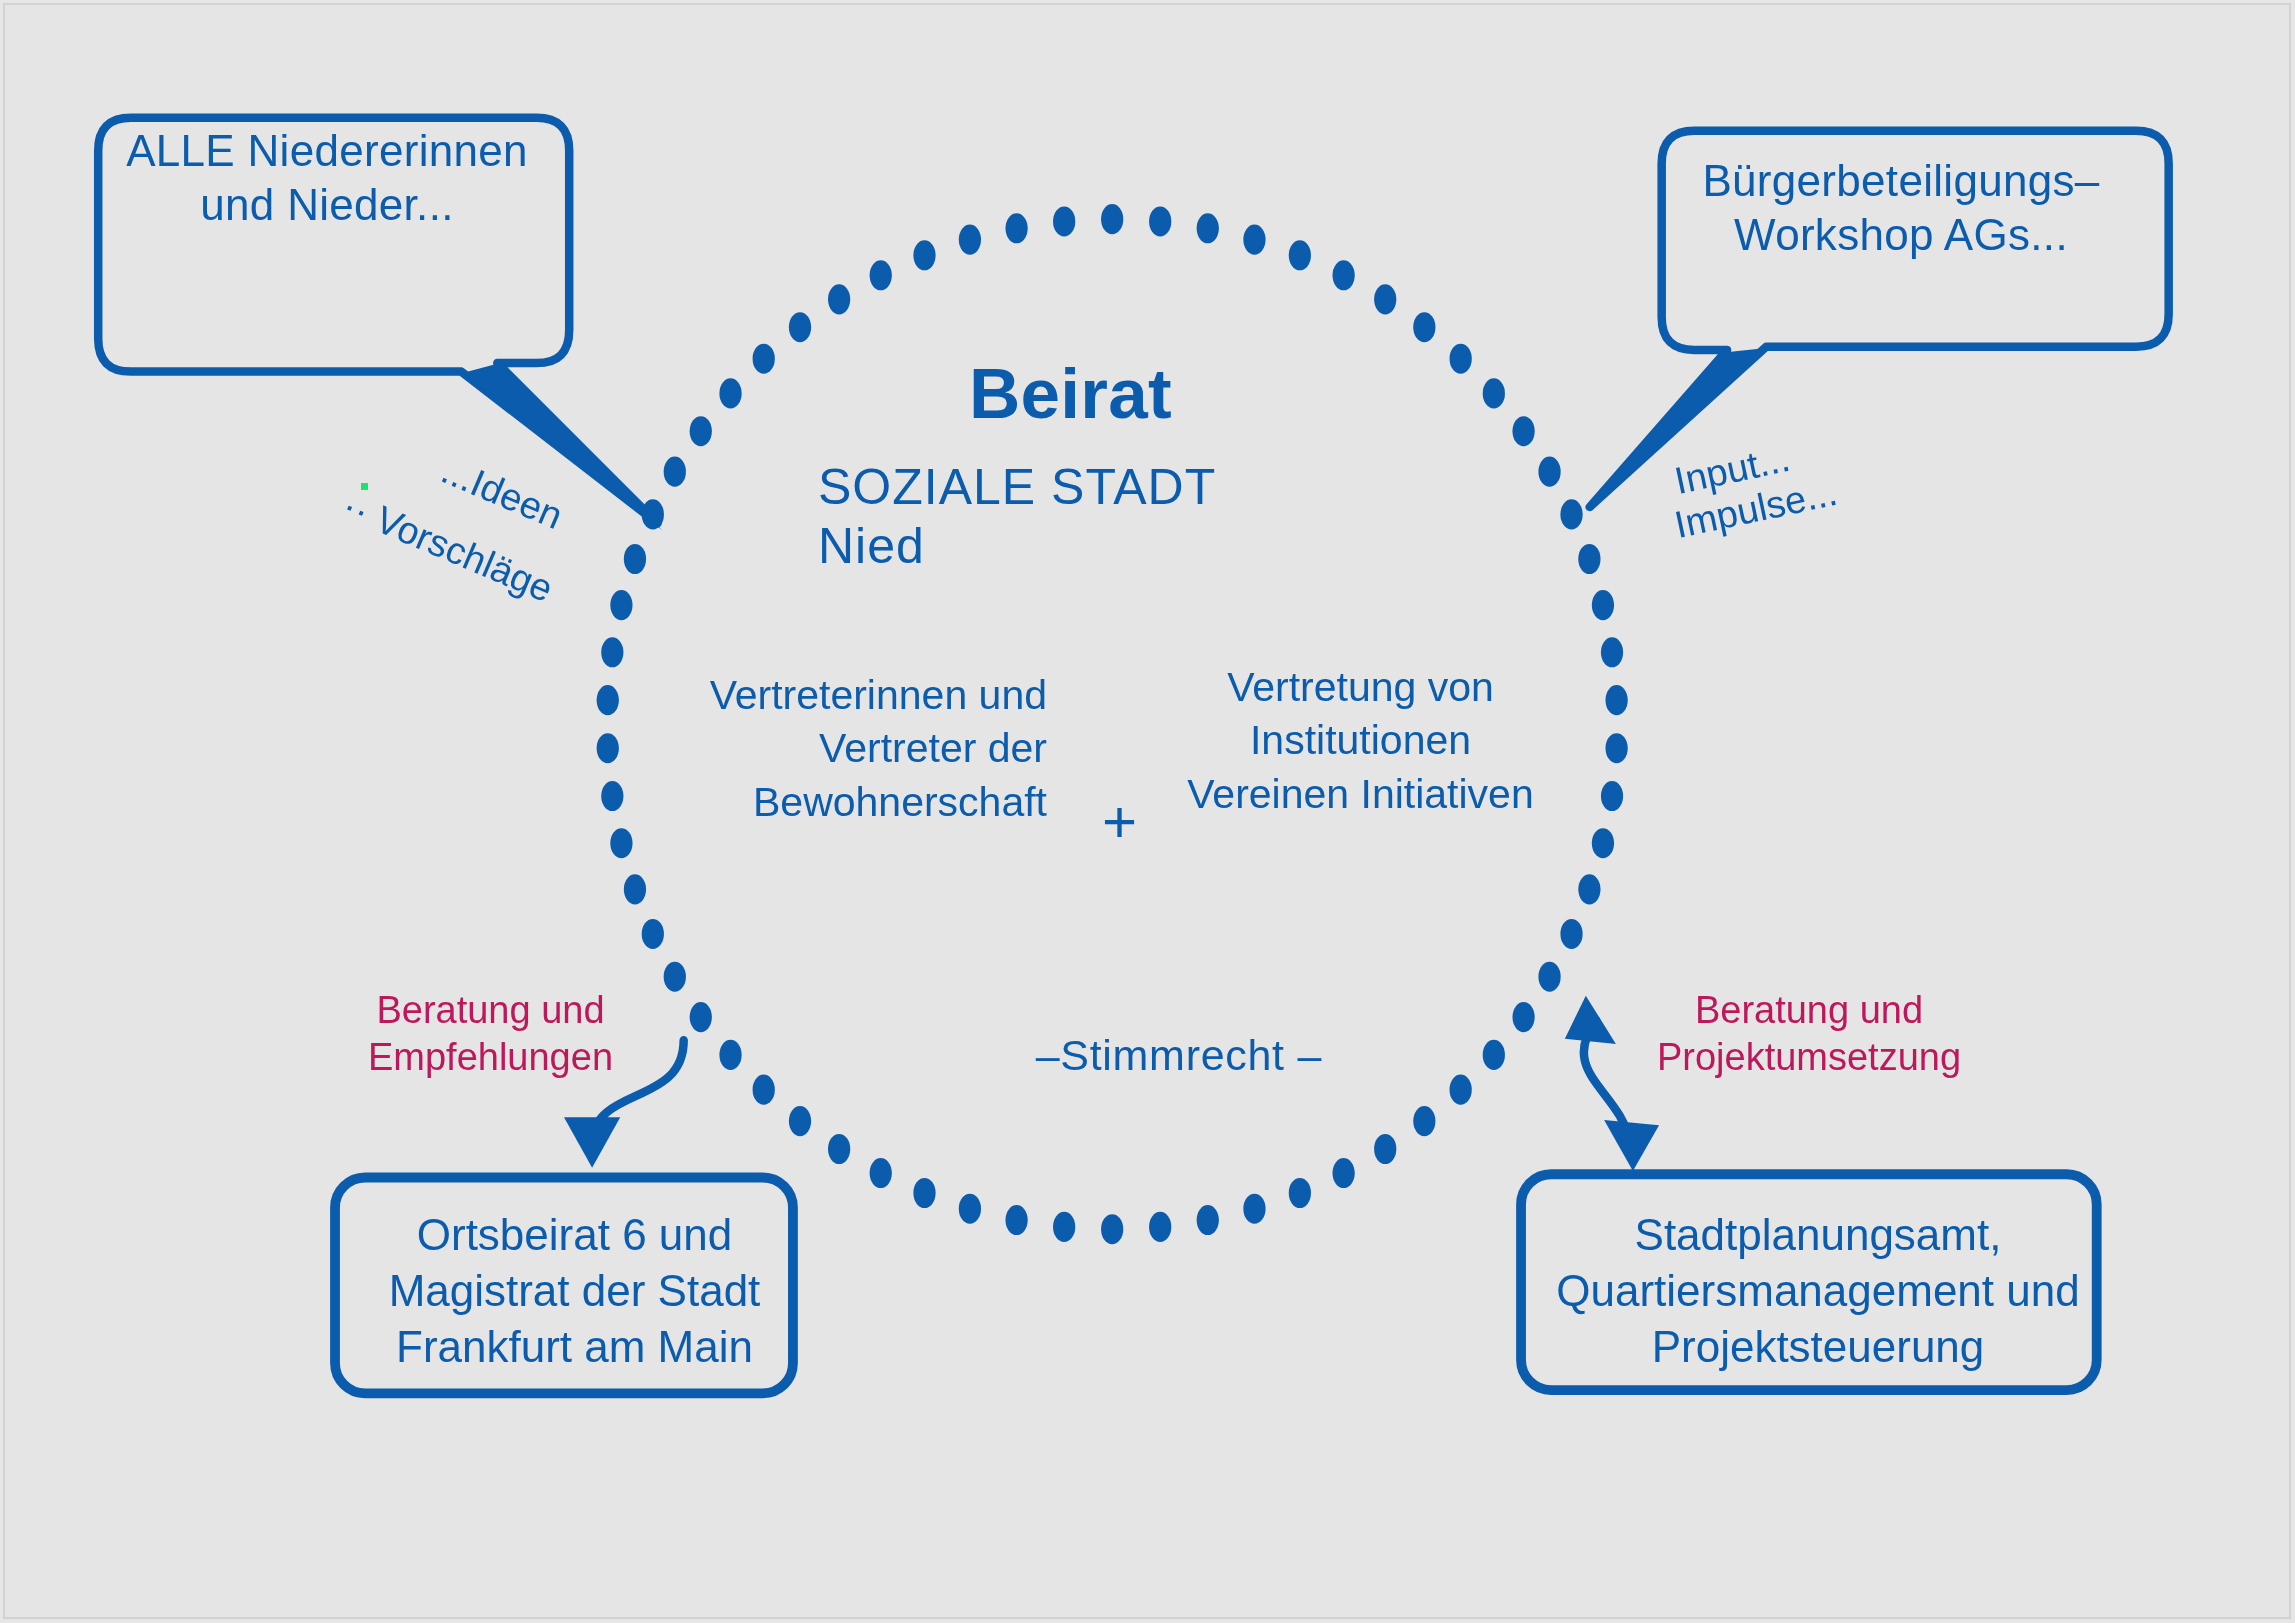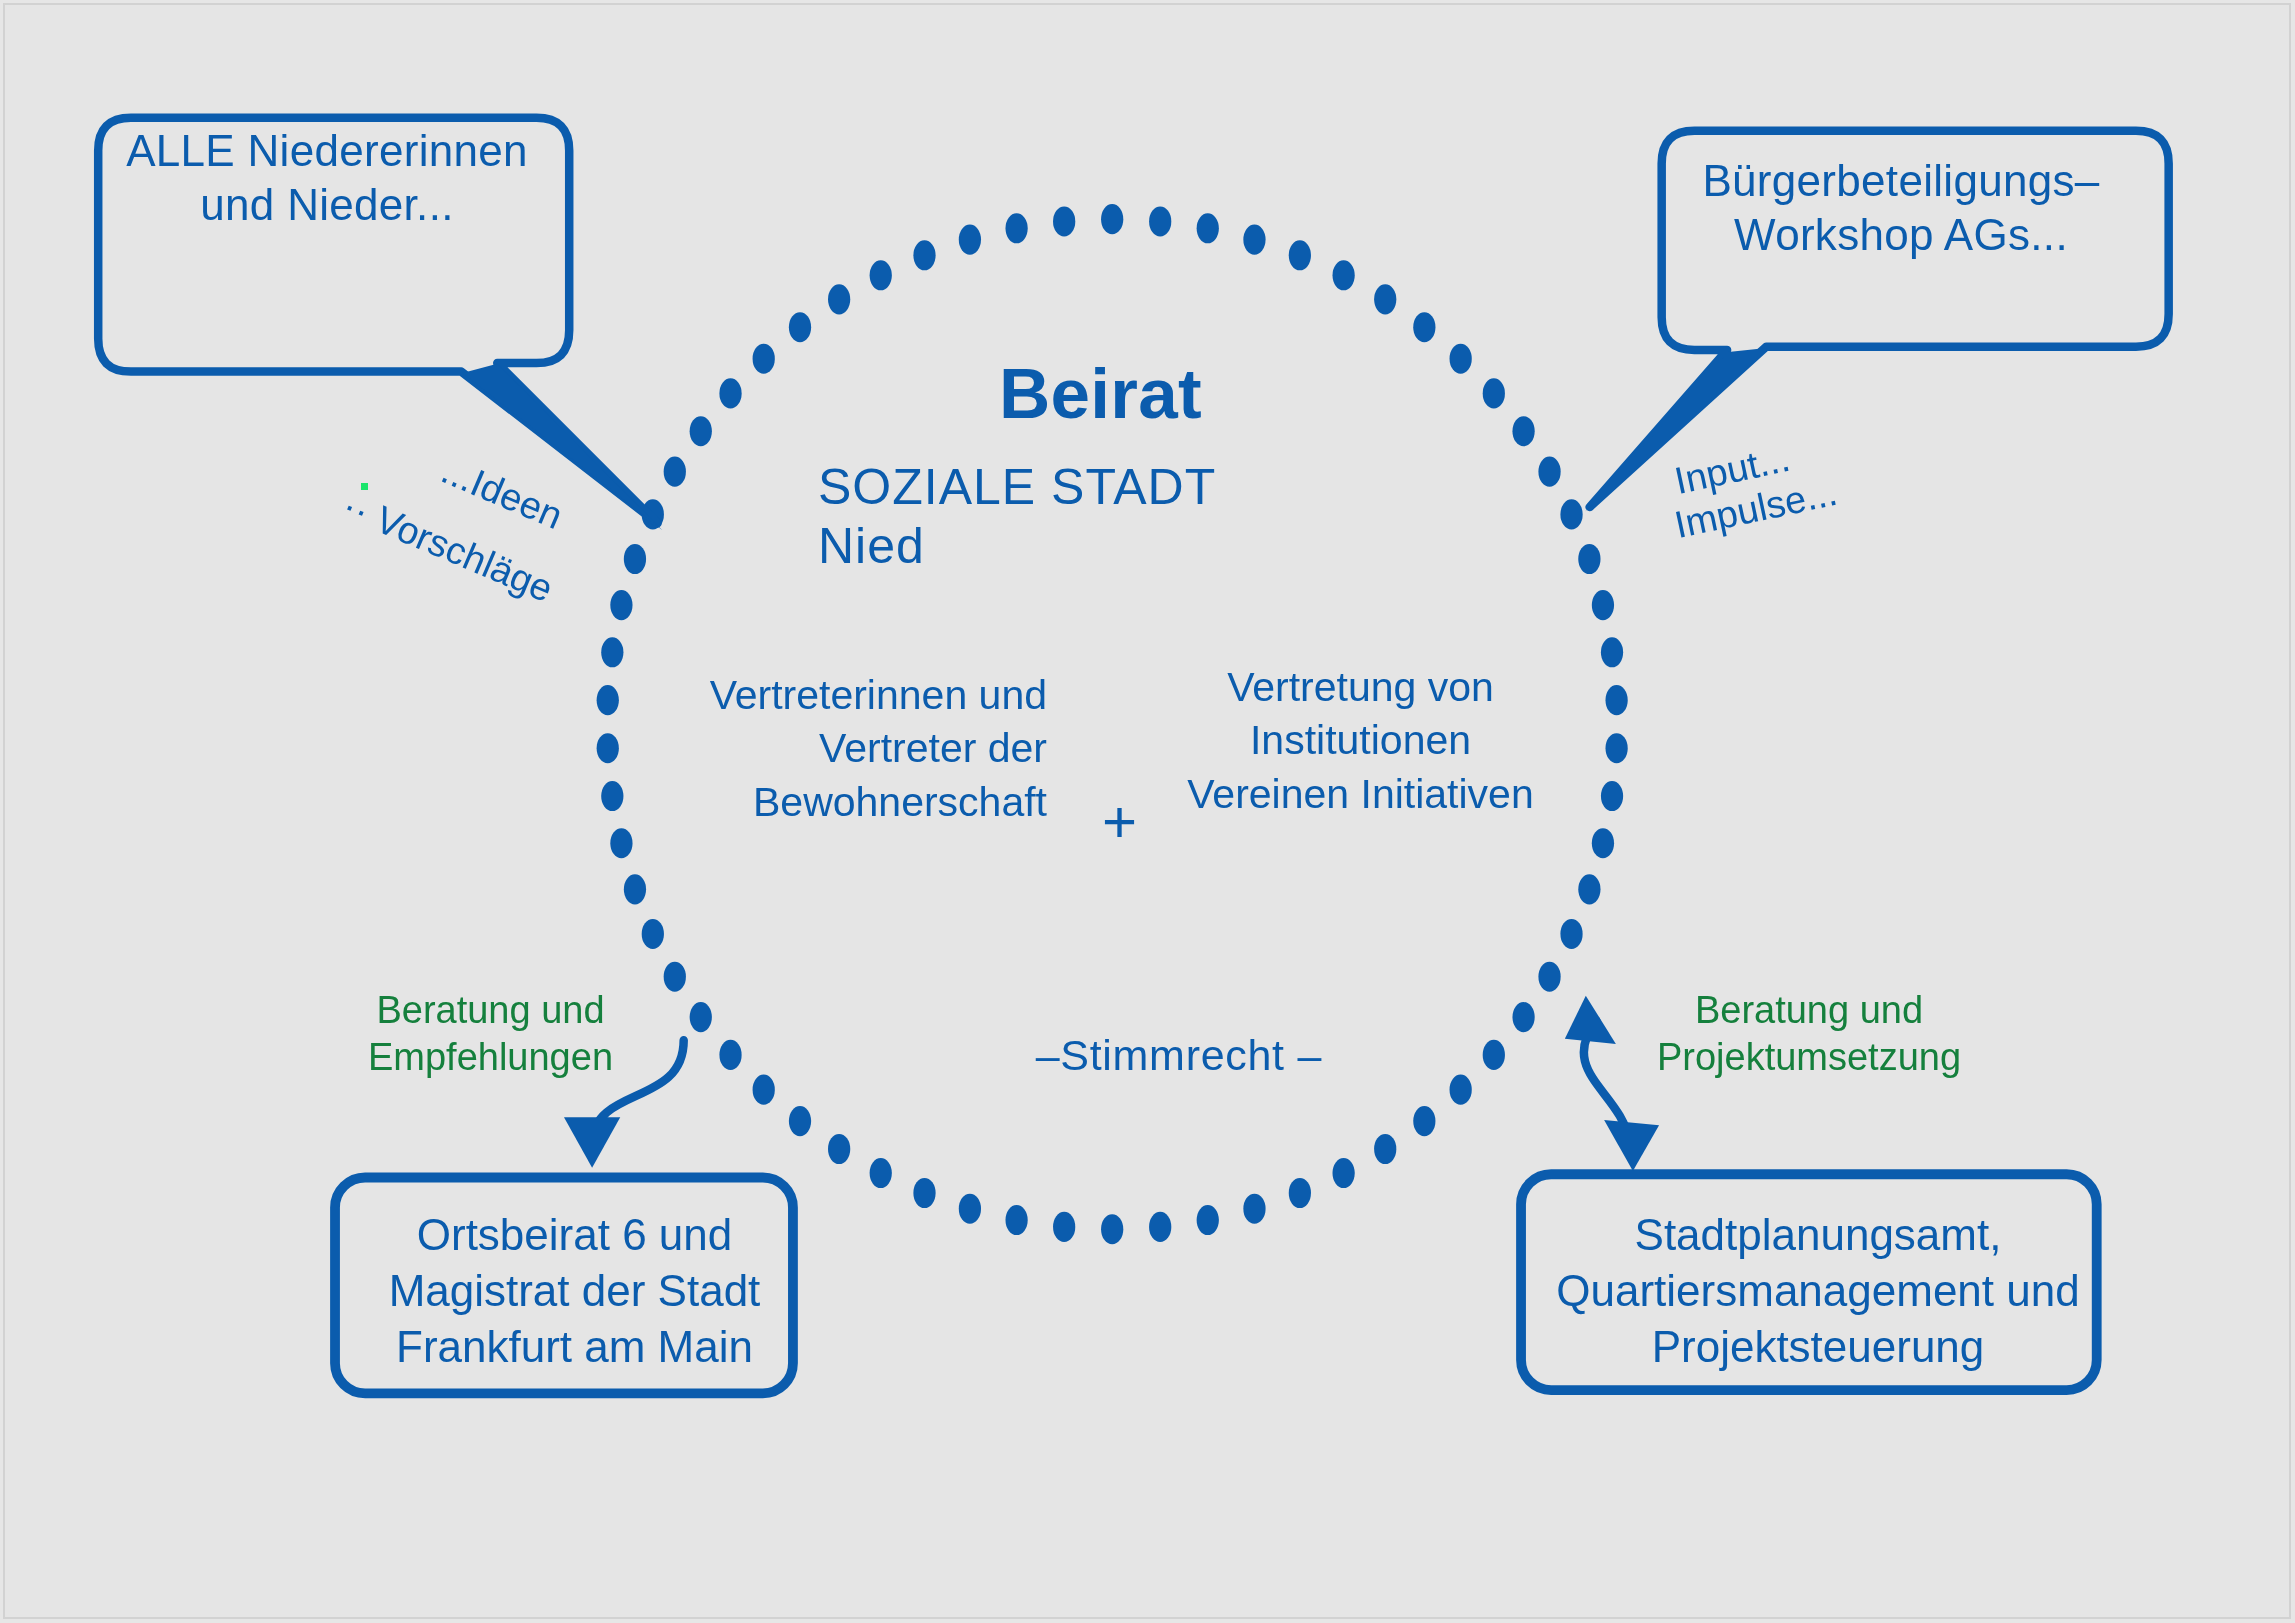--- a/index.html
+++ b/index.html
@@ -26,40 +26,40 @@
   }
   svg.layer {
     position: absolute;
     left: 0; top: 0;
     width: 2295px;
     height: 1623px;
     overflow: visible;
   }
   .txt {
     position: absolute;
-    color: #15803d;
+    color: #be185d;
     line-height: 1.12;
     white-space: pre-line;
   }
 
   
   .bubble-text {
     position: absolute;
     text-align: center;
     font-size: 44px;
     line-height: 1.22;
     letter-spacing: 0.3px;
   }
   #bubble-tl-text { left: 98px; top: 124px; width: 458px; }
   #bubble-tr-text { left: 1672px; top: 154px; width: 458px; }
 
   
   #beirat-title {
     position: absolute;
-    left: 806px; top: 353px;
+    left: 776px; top: 353px;
     width: 589px;
     text-align: center;
     font-size: 71px;
     font-weight: bold;
     letter-spacing: 0.3px;
   }
   #beirat-sub {
     position: absolute;
     left: 818px; top: 458px;
     width: 589px;

